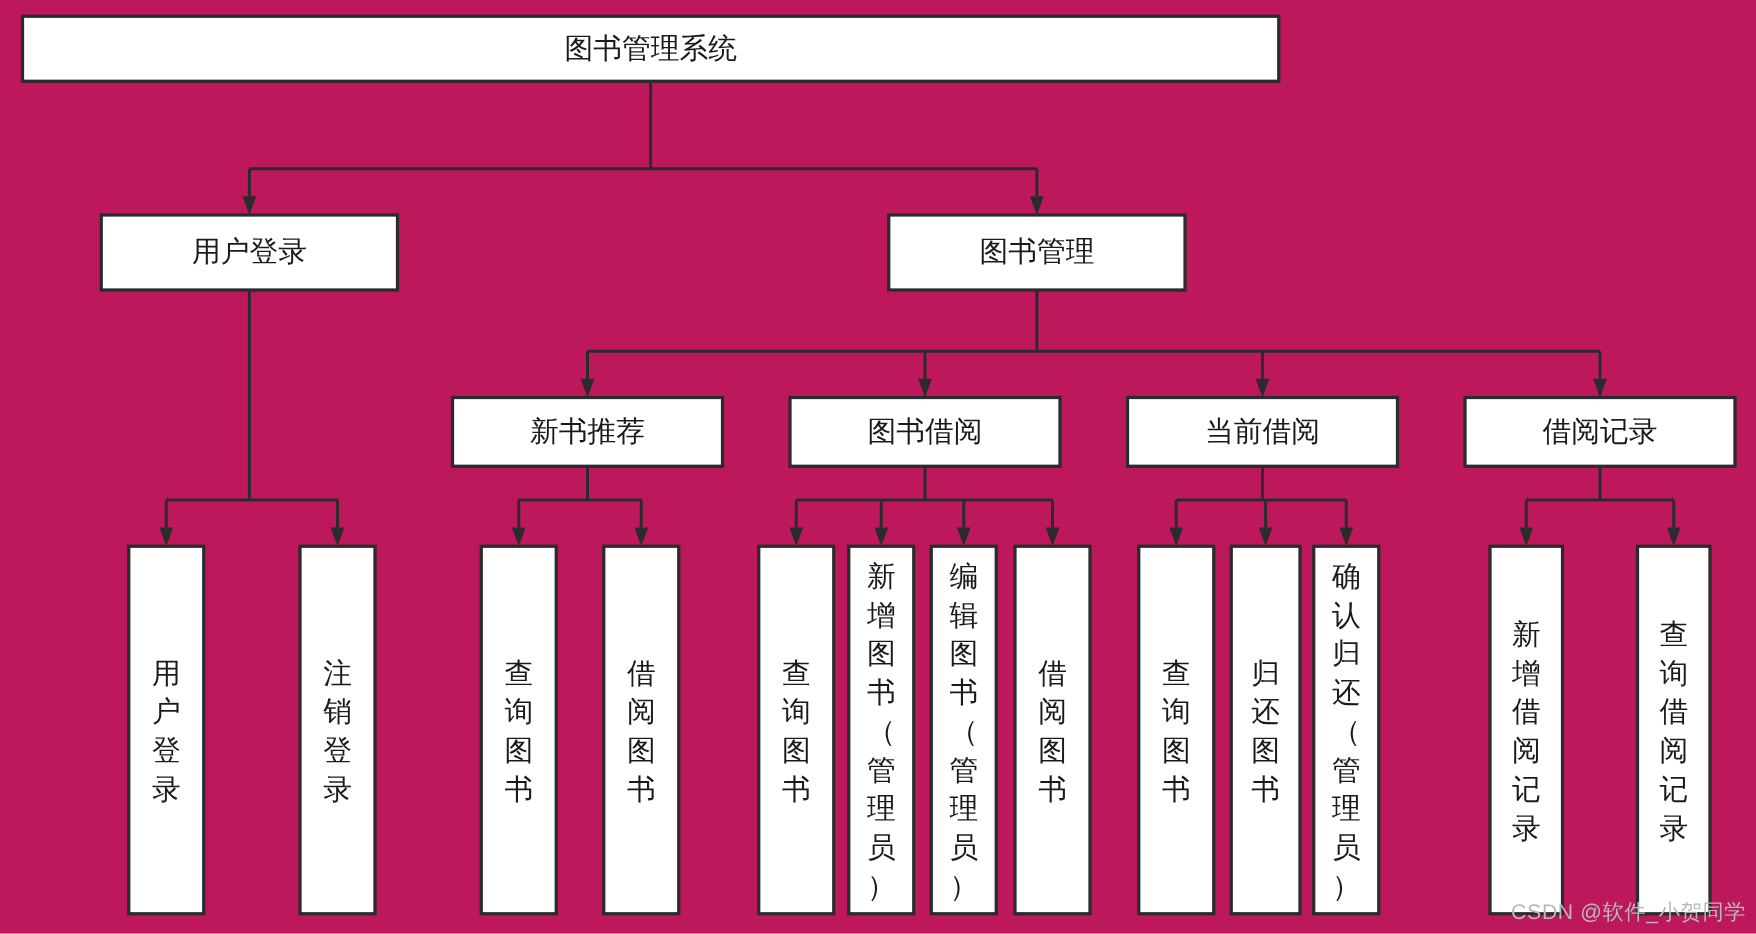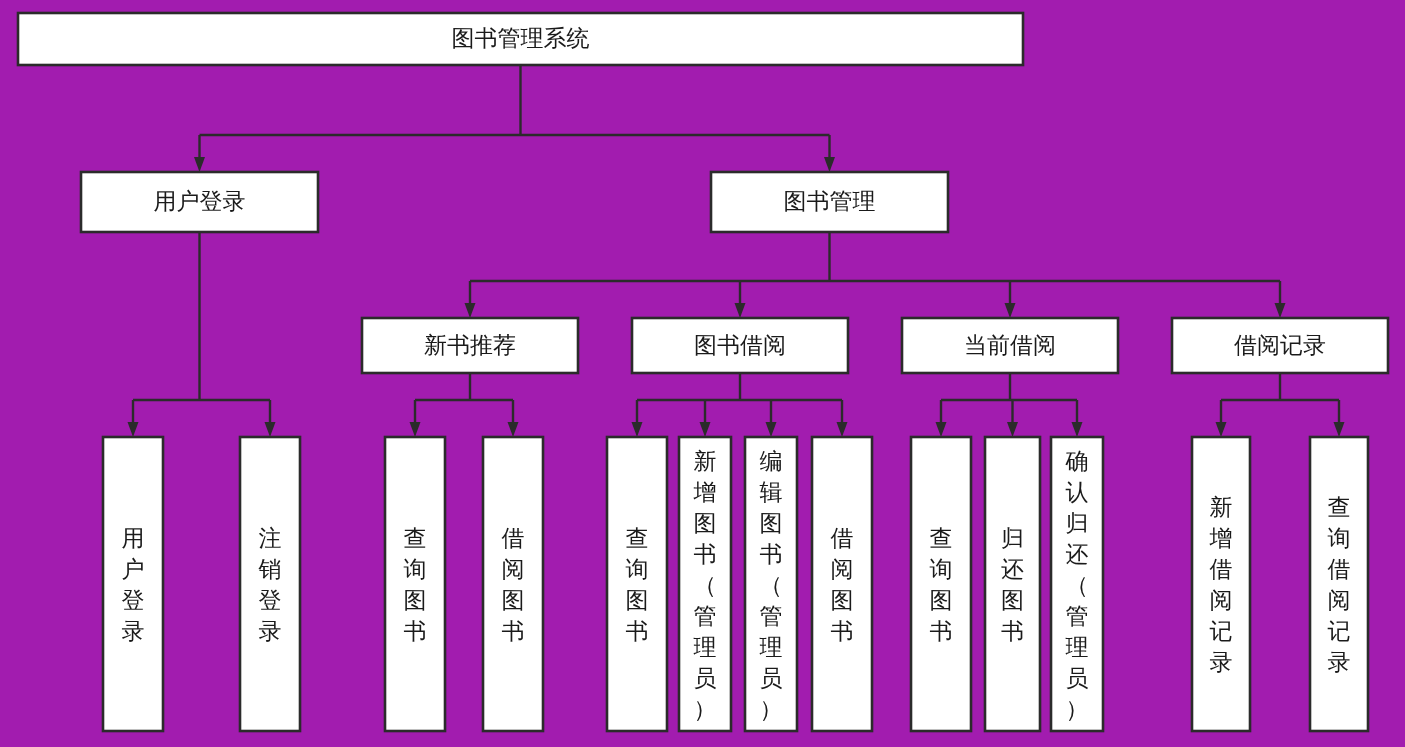--- a/index.html
+++ b/index.html
@@ -8,21 +8,21 @@
     padding: 0;
     background: #ffffff;
   }
   body {
     font-family: "Liberation Sans", "DejaVu Sans", sans-serif;
   }
   #canvas {
     position: relative;
     width: 1405px;
     height: 747px;
-    background: #a21caf;
+    background: #be185d;
     overflow: hidden;
   }
   svg#diagram {
     position: absolute;
     left: 0;
     top: 0;
     width: 1405px;
     height: 747px;
   }
   .node-rect {
@@ -200,13 +200,14 @@
         <g>
           <rect x="1192" y="437" width="58" height="294" class="node-rect"></rect>
           <text x="1221" y="515.18" class="node-label-v"><tspan x="1221" dy="0">新</tspan><tspan x="1221" dy="31">增</tspan><tspan x="1221" dy="31">借</tspan><tspan x="1221" dy="31">阅</tspan><tspan x="1221" dy="31">记</tspan><tspan x="1221" dy="31">录</tspan></text>
         </g>
         <g>
           <rect x="1310" y="437" width="58" height="294" class="node-rect"></rect>
           <text x="1339" y="515.18" class="node-label-v"><tspan x="1339" dy="0">查</tspan><tspan x="1339" dy="31">询</tspan><tspan x="1339" dy="31">借</tspan><tspan x="1339" dy="31">阅</tspan><tspan x="1339" dy="31">记</tspan><tspan x="1339" dy="31">录</tspan></text>
         </g>
       </g>
   </svg>
+  <div class="watermark">CSDN @软件_小贺同学</div>
 </div>
 
 </body></html>

